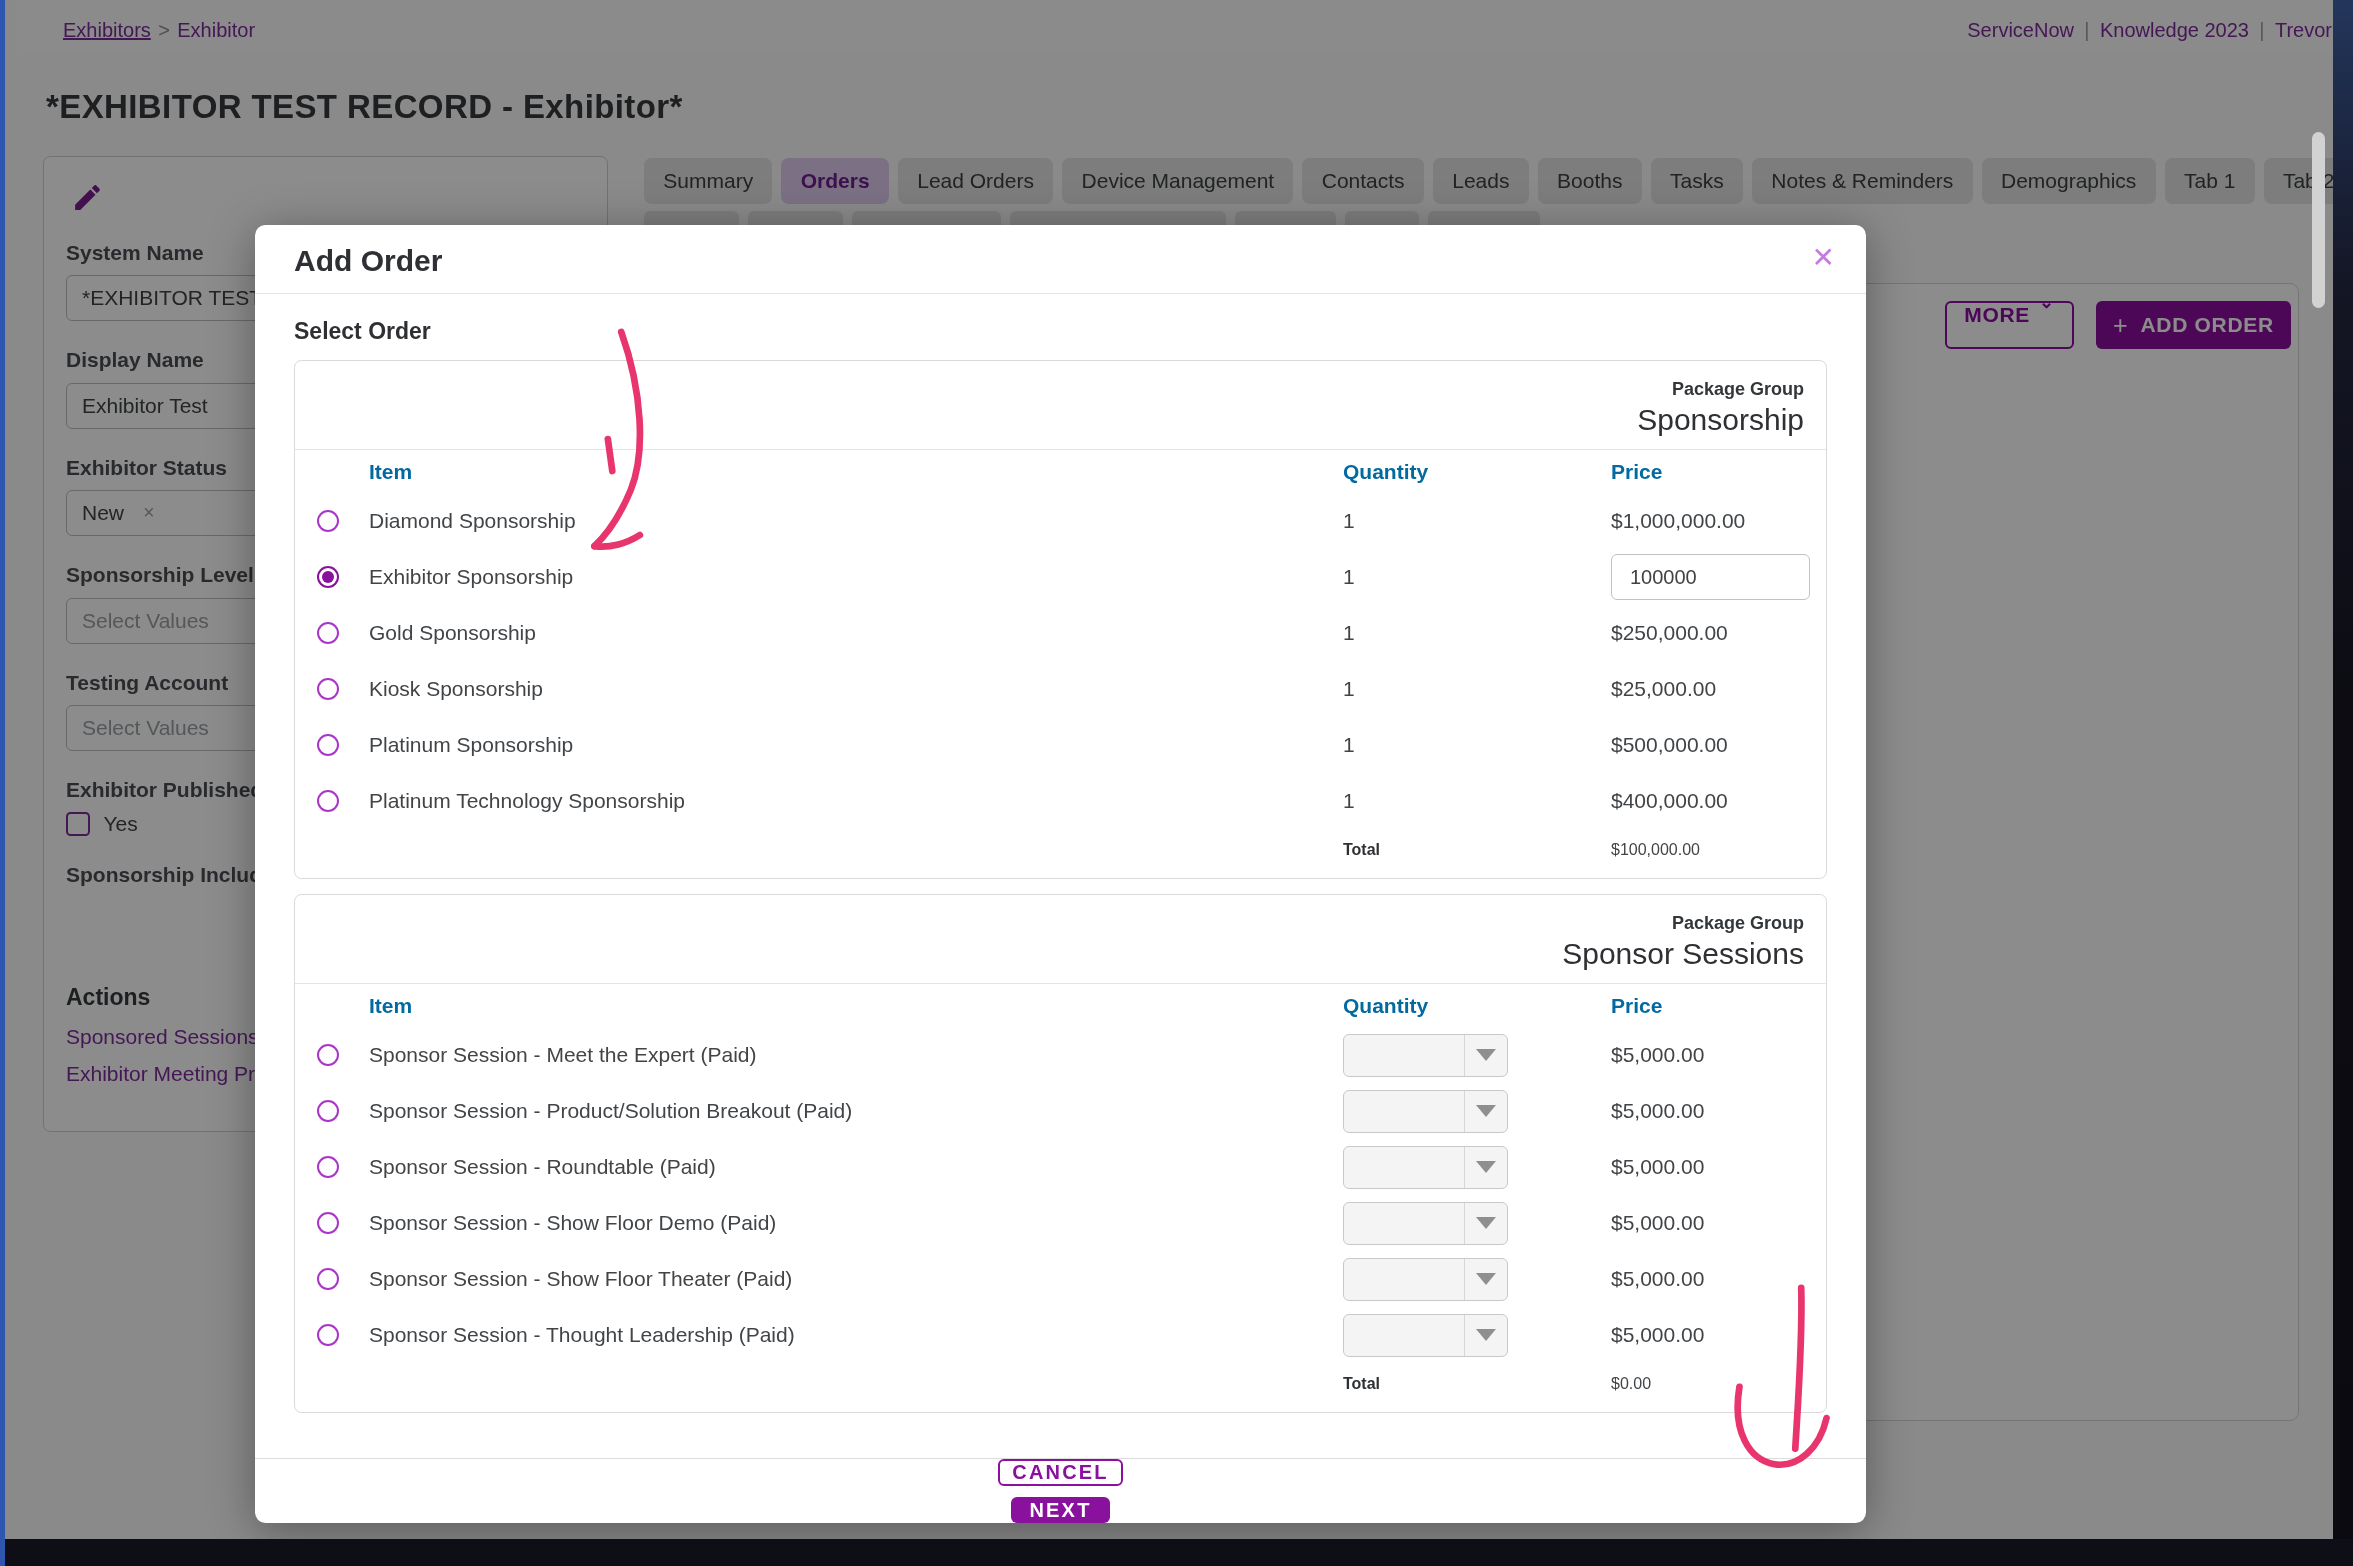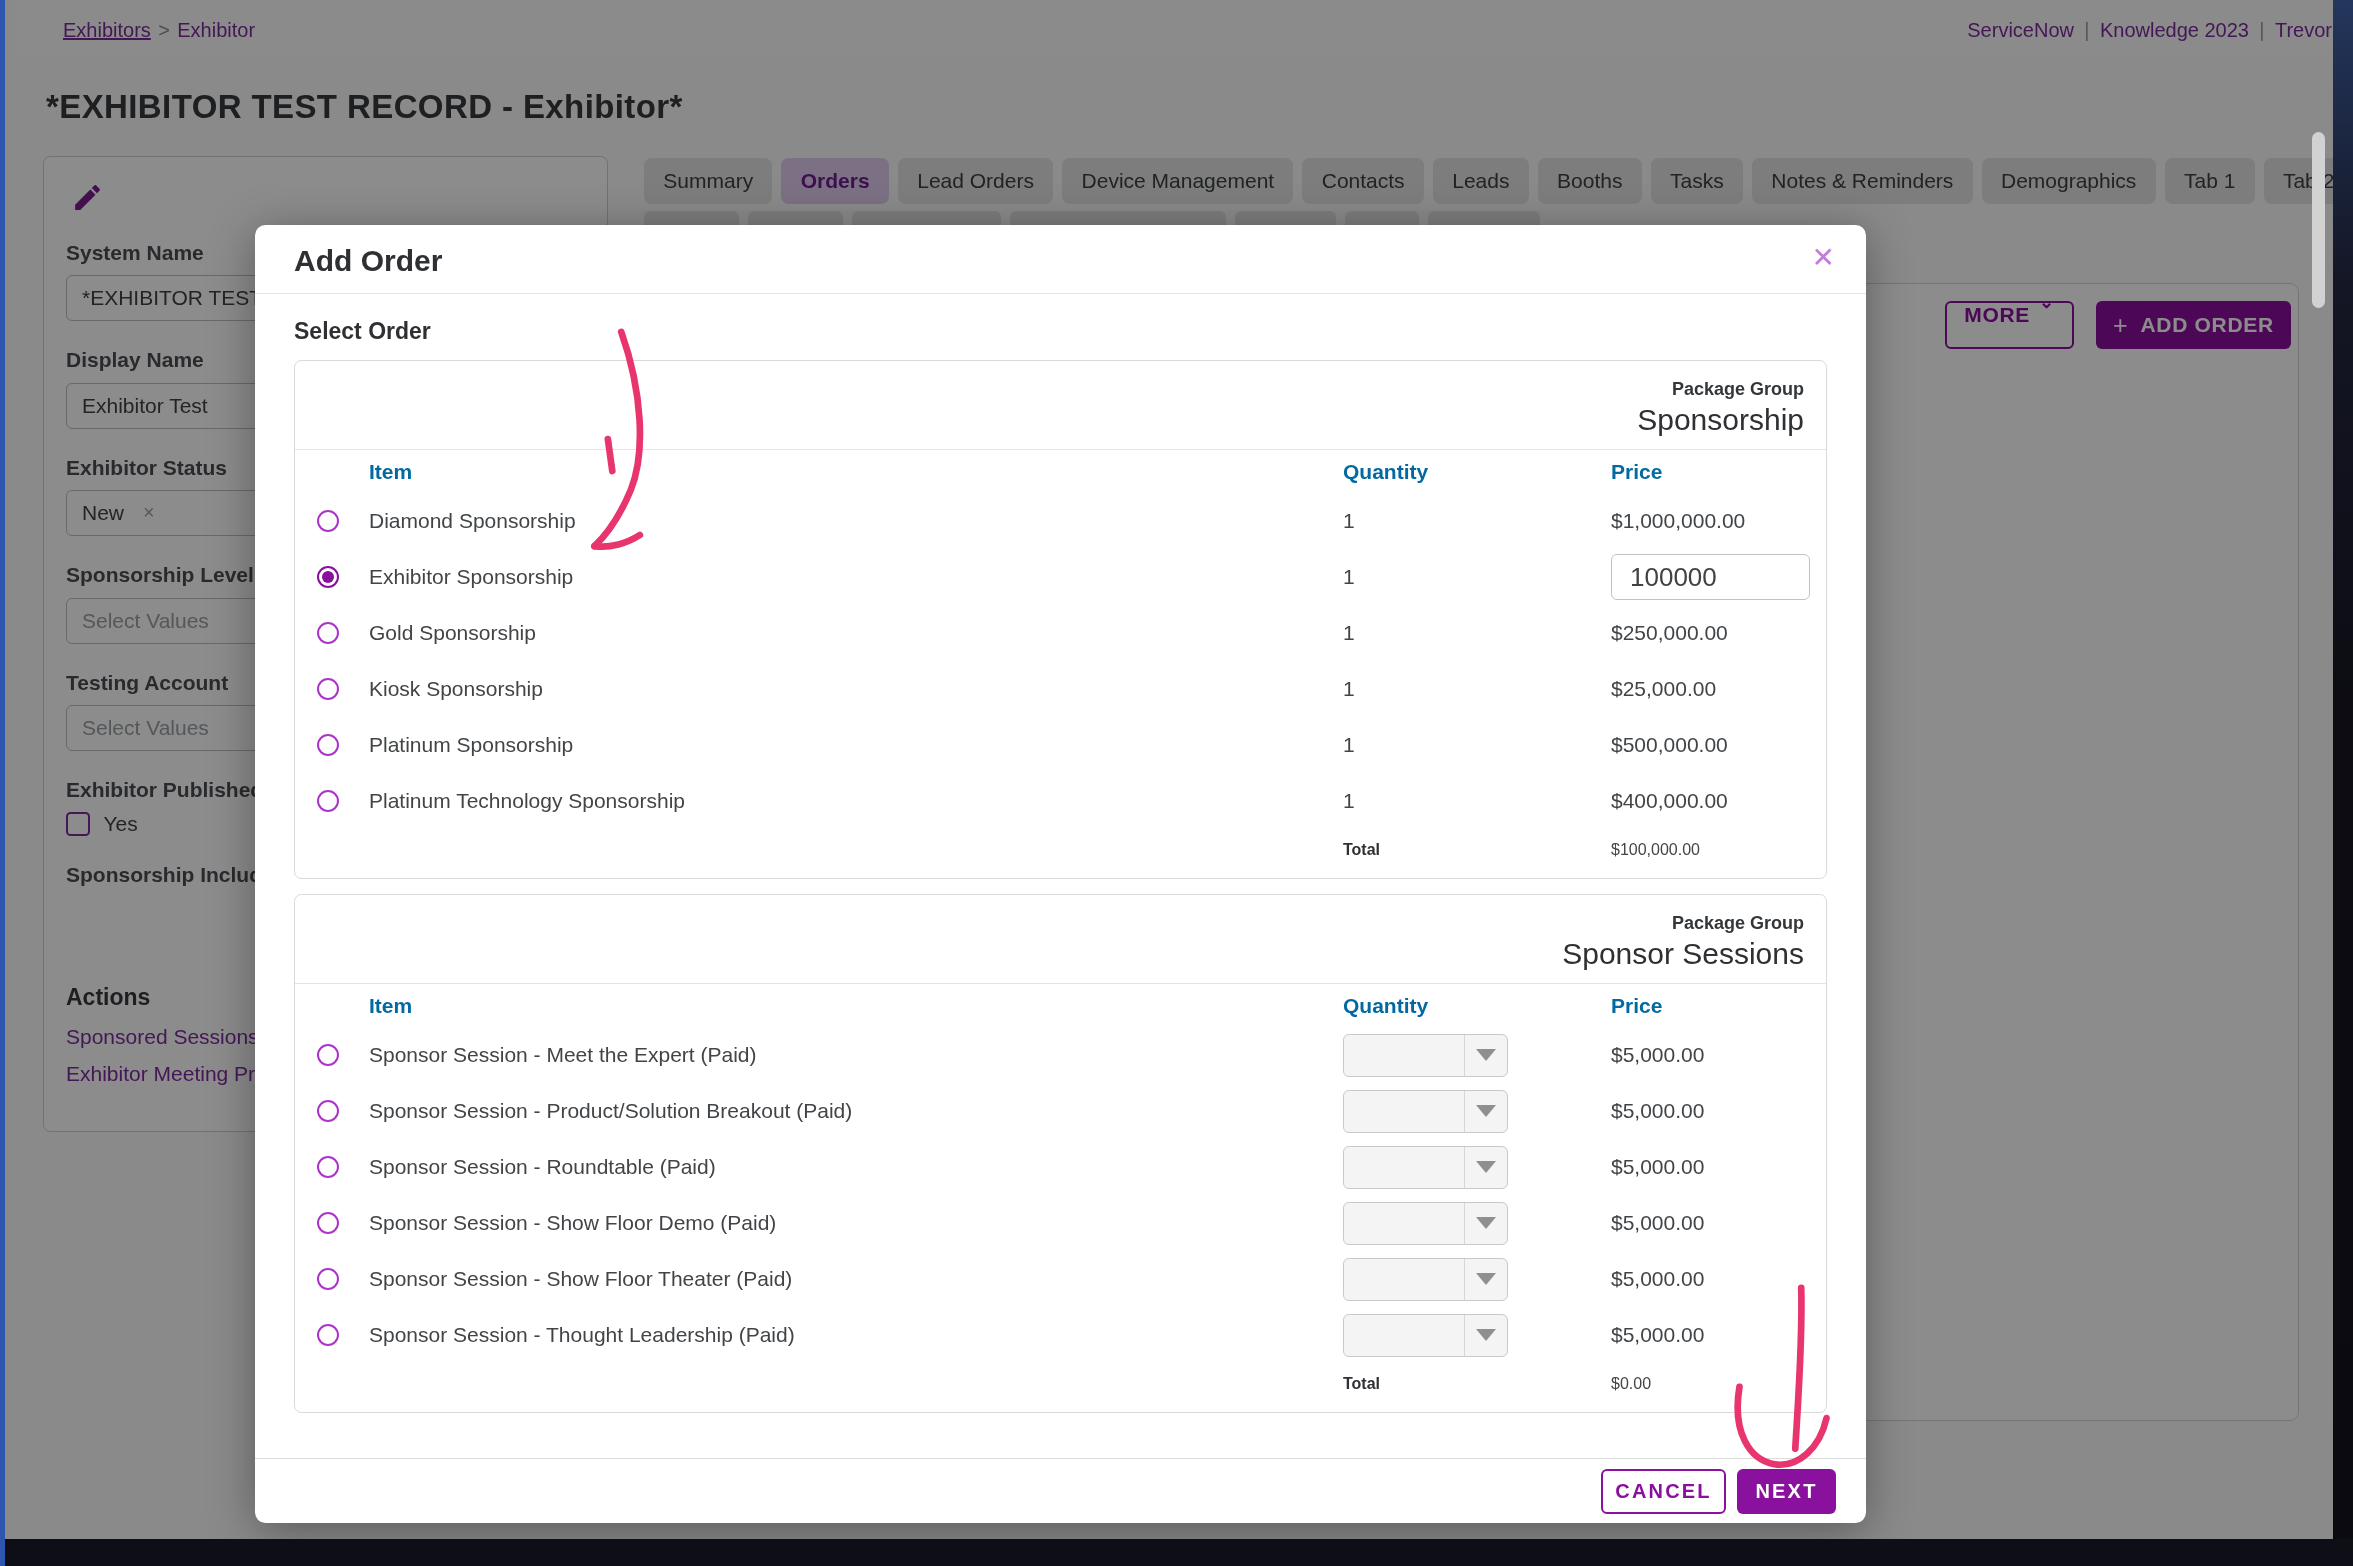--- a/index.html
+++ b/index.html
@@ -72,35 +72,35 @@
   .group-divider { border:none; border-top:1.5px solid #e4e4e4; }
   .grid-row { display:grid; grid-template-columns:37px 989px 268px 1fr; align-items:center; padding:0 22px; }
   .hdr-row { height:43px; font-size:21px; font-weight:700; color:#0369a1; }
   .hdr-item { padding-left:15px; }
   .order-row { height:56px; font-size:21px; color:#424548; }
   .cell-name { padding-left:15px; white-space:nowrap; }
   .radio { width:22px; height:22px; border:2.2px solid #ab35c9; border-radius:50%; background:#fff;
            display:flex; align-items:center; justify-content:center; cursor:pointer; }
   .radio.selected { border-color:#8a109e; }
   .radio.selected::after { content:""; width:12px; height:12px; border-radius:50%; background:#8a109e; }
-  .price-input { width:199px; height:46px; border:1.5px solid #c2c2c2; border-radius:6px; font-size:26px;
+  .price-input { width:199px; height:46px; border:1.5px solid #c2c2c2; border-radius:6px; font-size:20px;
                  color:#3f4346; padding-left:18px; font-family:"Liberation Sans", sans-serif; }
   .qty-dd { width:165px; height:43px; background:#f4f4f4; border:1.5px solid #c9c9c9; border-radius:6px;
             display:flex; cursor:pointer; }
   .qty-dd .dd-val { flex:1; border-right:1.5px solid #d6d6d6; }
   .qty-dd .dd-btn { width:42px; display:flex; align-items:center; justify-content:center; }
   .tri-down { width:0; height:0; border-left:10.4px solid transparent; border-right:10.4px solid transparent;
               border-top:12px solid #8f8f8f; }
   .total-row { height:49px; font-size:16px; padding-bottom:7.4px; }
   .total-label { font-weight:700; color:#2e3033; }
   .total-value { color:#424548; }
 
   .modal-footer { position:absolute; left:0; bottom:0; width:100%; height:65px; border-top:1.5px solid #dcdcdc;
                   display:flex; align-items:center; justify-content:flex-end; gap:11px; padding:0 30px;
-                  border-radius:0 0 10.4px 10.4px; }
+                  border-radius:0 0 10.4px 10.4px;flex-direction:column; }
   .btn-cancel { width:125px; height:45px; background:#fff; border:2.2px solid #8a109e; border-radius:6px;
                 color:#8a109e; font-size:20px; font-weight:700; letter-spacing:2.2px;
                 display:flex; align-items:center; justify-content:center; cursor:pointer; }
   .btn-next { width:99px; height:45px; background:#8a109e; border-radius:6px; color:#fff; font-size:20px;
               font-weight:700; letter-spacing:2.2px; display:flex; align-items:center; justify-content:center; cursor:pointer; }
 
   
   .annot-svg { position:absolute; inset:0; z-index:70; pointer-events:none; }
 
   

